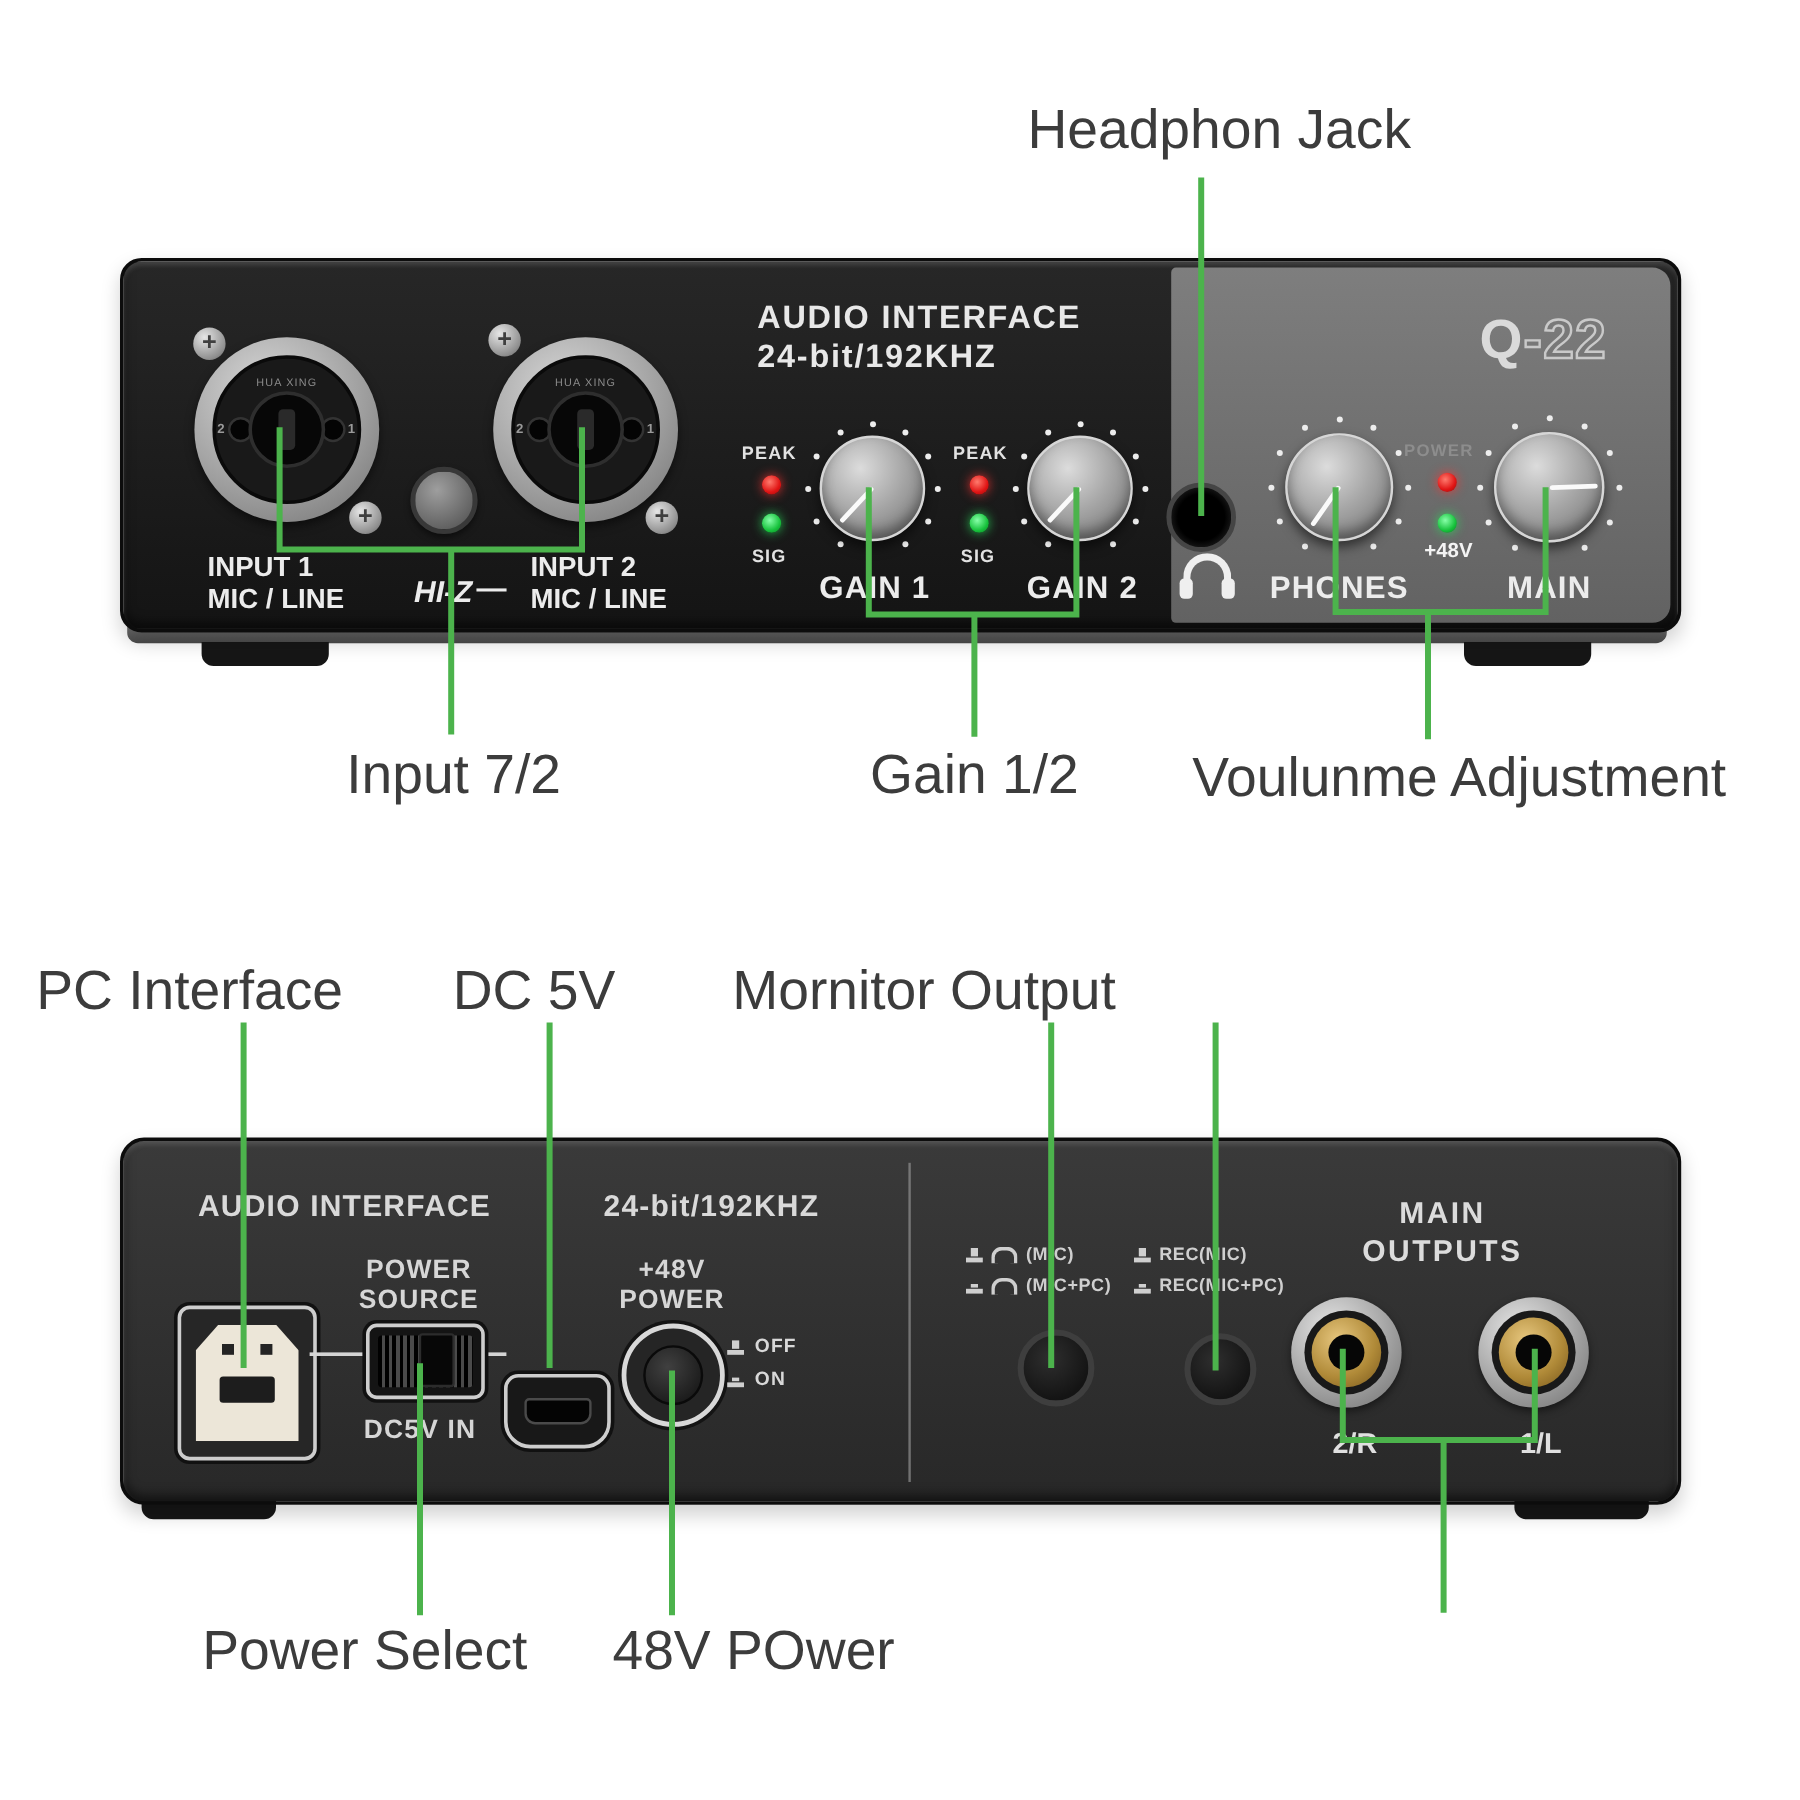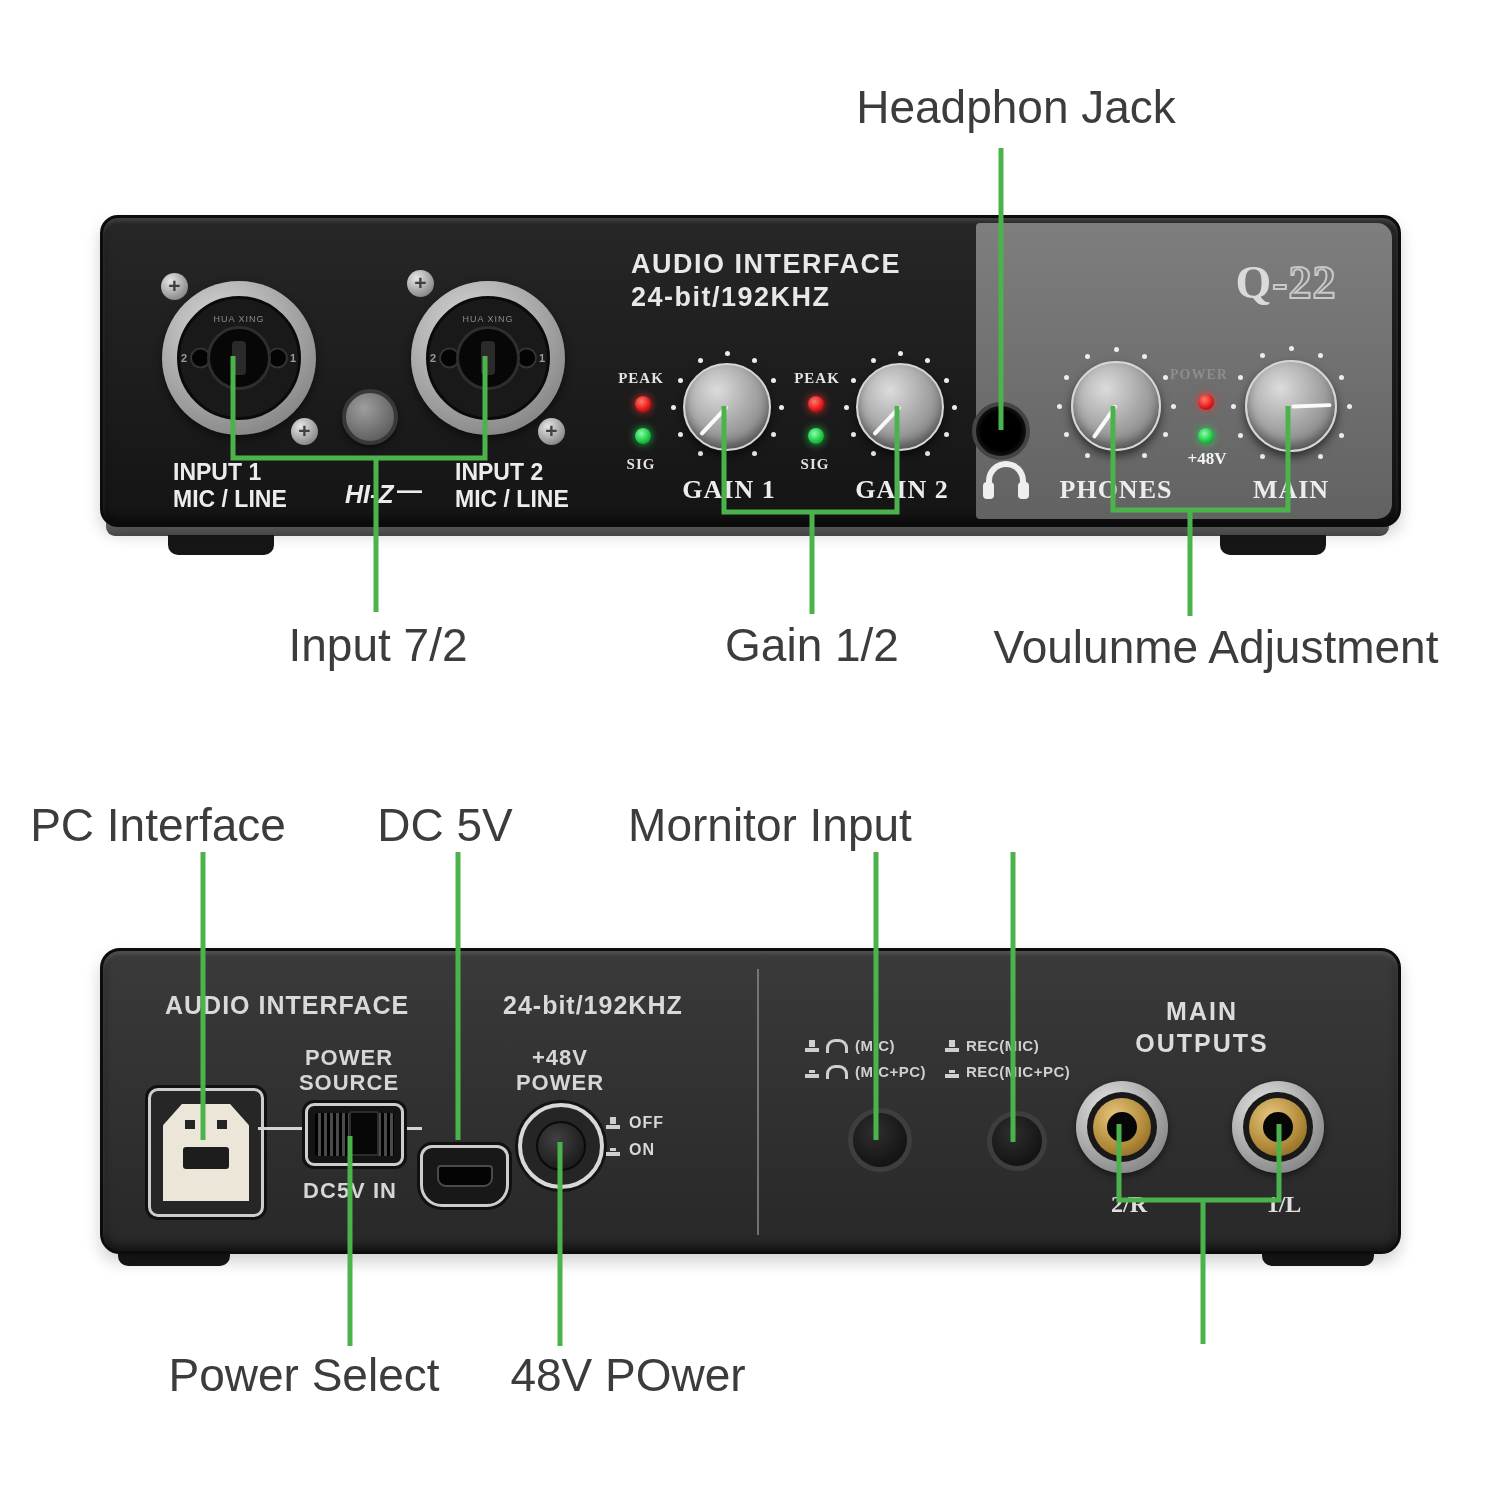--- a/index.html
+++ b/index.html
@@ -1,18 +1,18 @@
 <!DOCTYPE html>
 <html><head>
 <meta charset="utf-8">
 <style>
   html,body{margin:0;padding:0;background:#fff;font-family:"Liberation Sans","DejaVu Sans",sans-serif;}
   #stage{position:relative;width:1500px;height:1500px;background:#ffffff;overflow:hidden;}
   .abs{position:absolute;}
-  .c{position:absolute;transform:translate(-50%,-50%);font-family:Liberation Serif, serif;}
+  .c{position:absolute;transform:translate(-50%,-50%);}
   .cblock{position:absolute;transform:translateX(-50%);text-align:center;}
   
   .ann{position:absolute;transform:translateX(-50%);font-size:46px;color:#3c3c3c;white-space:nowrap;z-index:20;}
   
   #ann-lines{position:absolute;left:0;top:0;z-index:50;pointer-events:none;}
   
   .device{position:absolute;z-index:10;border:3px solid #0c0c0c;border-radius:18px;
     background:linear-gradient(180deg,#272727,#141414);
     box-shadow:inset 0 3px 4px rgba(255,255,255,.14), inset 0 -5px 9px rgba(0,0,0,.55), 0 8px 16px rgba(0,0,0,.18);}
   .device.back{background:linear-gradient(180deg,#3a3a3a,#282828);border-radius:20px;}
@@ -111,21 +111,21 @@
 <body>
 
 <div id="stage">
 
   <div class="ann" style="left:1016px;top:80px">Headphon Jack</div>
   <div class="ann" style="left:378px;top:618px">Input 7/2</div>
   <div class="ann" style="left:812px;top:618px">Gain 1/2</div>
   <div class="ann" style="left:1216px;top:620px">Voulunme Adjustment</div>
   <div class="ann" style="left:158px;top:798px">PC Interface</div>
   <div class="ann" style="left:445px;top:798px">DC 5V</div>
-  <div class="ann" style="left:770px;top:798px">Mornitor Input</div>
+  <div class="ann" style="left:770px;top:798px">Mornitor Output</div>
   <div class="ann" style="left:304px;top:1348px">Power Select</div>
   <div class="ann" style="left:628px;top:1348px">48V POwer</div>
 
   <svg id="ann-lines" width="1500" height="1500">
     <g stroke="#4cb34c" stroke-width="5" fill="none">
       <path d="M1001 148 V430"></path>
       <path d="M233 356 V458 H485 V356 M376 458 V612"></path>
       <path d="M724 406 V512 H897 V406 M812 512 V614"></path>
       <path d="M1113 406 V510 H1288 V406 M1190 510 V616"></path>
       <path d="M203 852 V1140"></path>
@@ -182,21 +182,21 @@
       <div>AUDIO INTERFACE</div>
       <div>24-bit/192KHZ</div>
     </div>
 
     <div class="abs fp-io" style="left:70px;top:241px">
       <div>INPUT 1</div>
       <div>MIC / LINE</div>
     </div>
     <div class="abs fp-hiz" style="left:242px;top:262px">HI-Z</div>
     <div class="abs fp-dash" style="left:294px;top:258px">—</div>
-    <div class="abs fp-io" style="left:352px;top:241px">
+    <div class="abs fp-io" style="left:339px;top:241px">
       <div>INPUT 2</div>
       <div>MIC / LINE</div>
     </div>
 
     <div class="c fp-small" style="left:538px;top:160px">PEAK</div>
     <div class="c led red" style="left:540px;top:186px"></div>
     <div class="c led green" style="left:540px;top:218px"></div>
     <div class="c fp-small" style="left:538px;top:246px">SIG</div>
 
     <div class="c ticks" style="left: 624px; top: 189px; height: 118px; width: 118px;">

